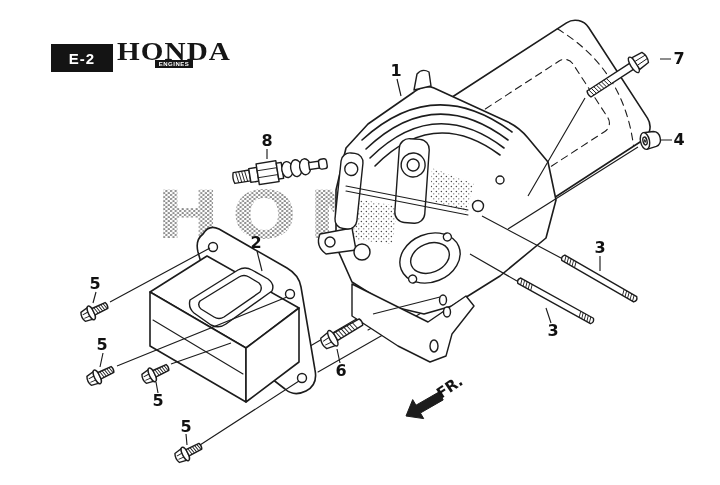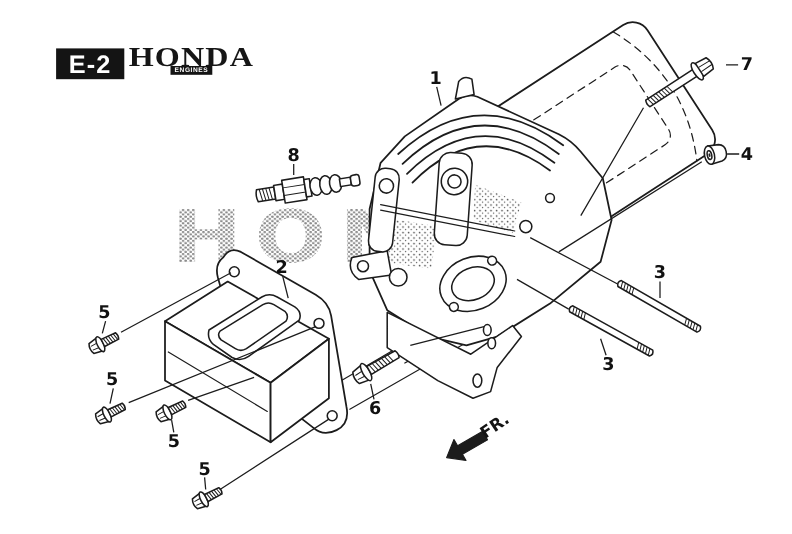--- a/index.html
+++ b/index.html
@@ -3,21 +3,21 @@
 <meta charset="utf-8">
 <style>
   html,body { margin:0; padding:0; background:#fff; }
   .stage {
     position:relative; width:720px; height:485px; background:#ffffff;
     font-family:"Liberation Sans", sans-serif; overflow:hidden;
   }
   .code-box {
     position:absolute; left:51px; top:44px; width:62px; height:28px;
     background:#141414; color:#fff; display:flex; align-items:center; justify-content:center;
-    font-weight:bold; font-size:23px; letter-spacing:1px;
+    font-weight:bold; font-size:15px; letter-spacing:1px;
   }
   .brand-word {
     position:absolute; left:117px; top:40px; color:#161616;
     font-family:"Liberation Serif", serif; font-weight:bold; font-size:27px;
     letter-spacing:1px; line-height:1; transform:scaleX(1.08) scaleY(0.92);
     transform-origin:left top; white-space:nowrap;
   }
   .brand-sub {
     position:absolute; left:155px; top:60px; width:38px; height:8px;
     background:#141414; color:#fff; font-size:6px; font-weight:bold;

